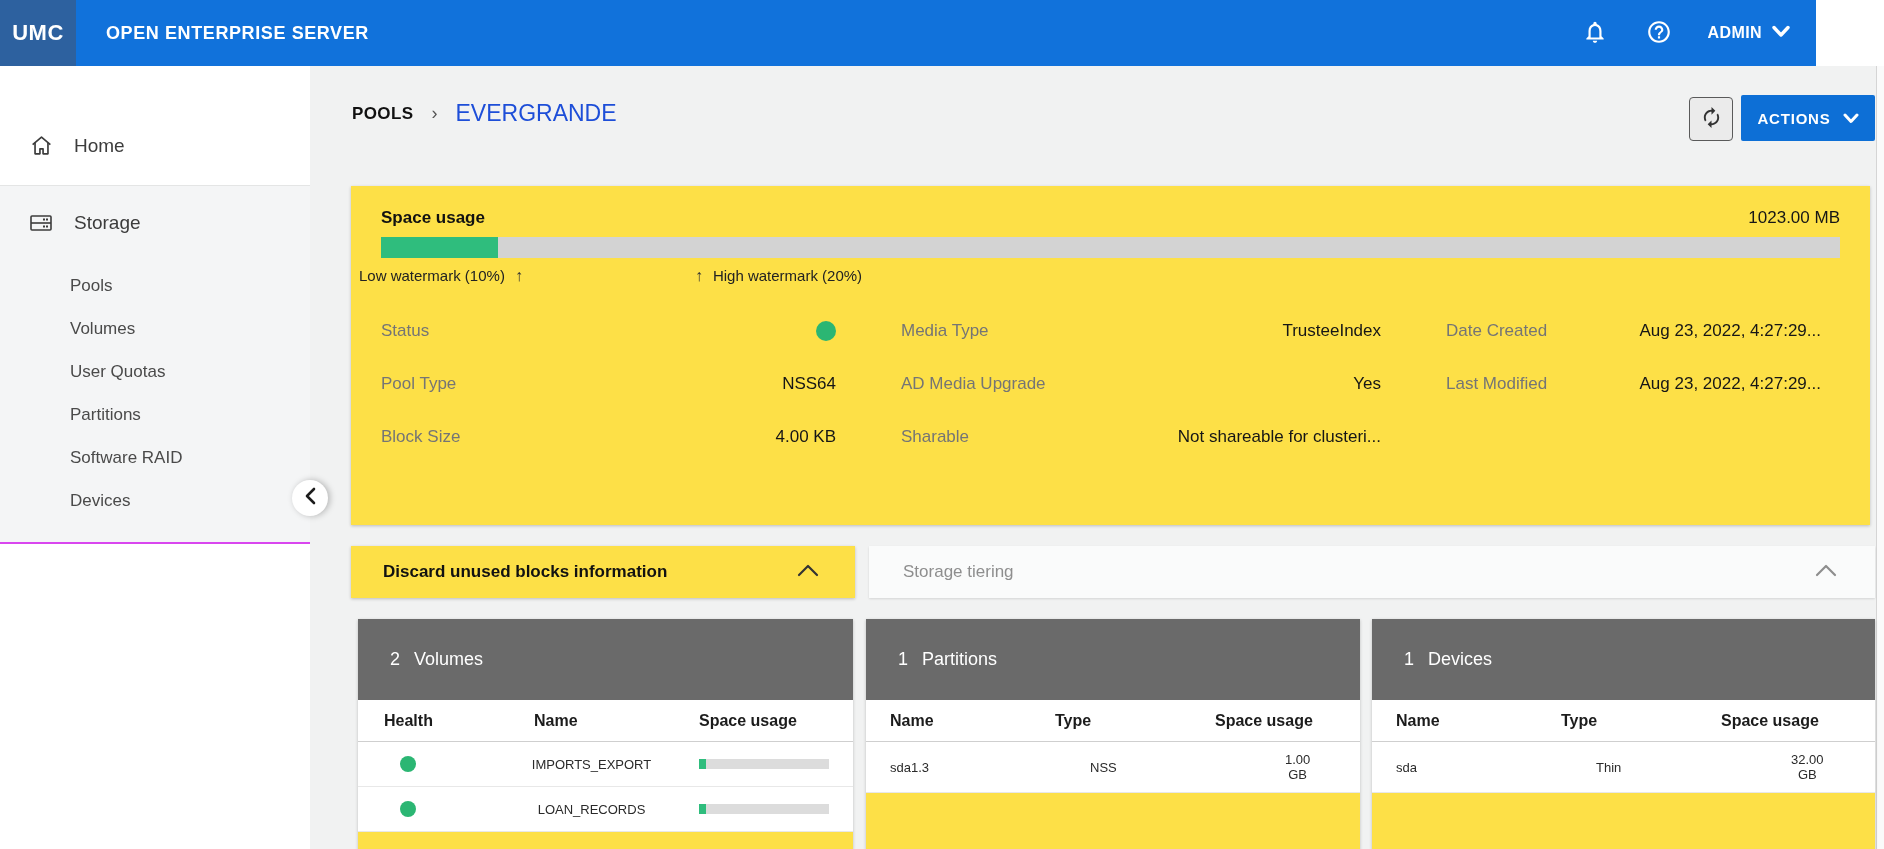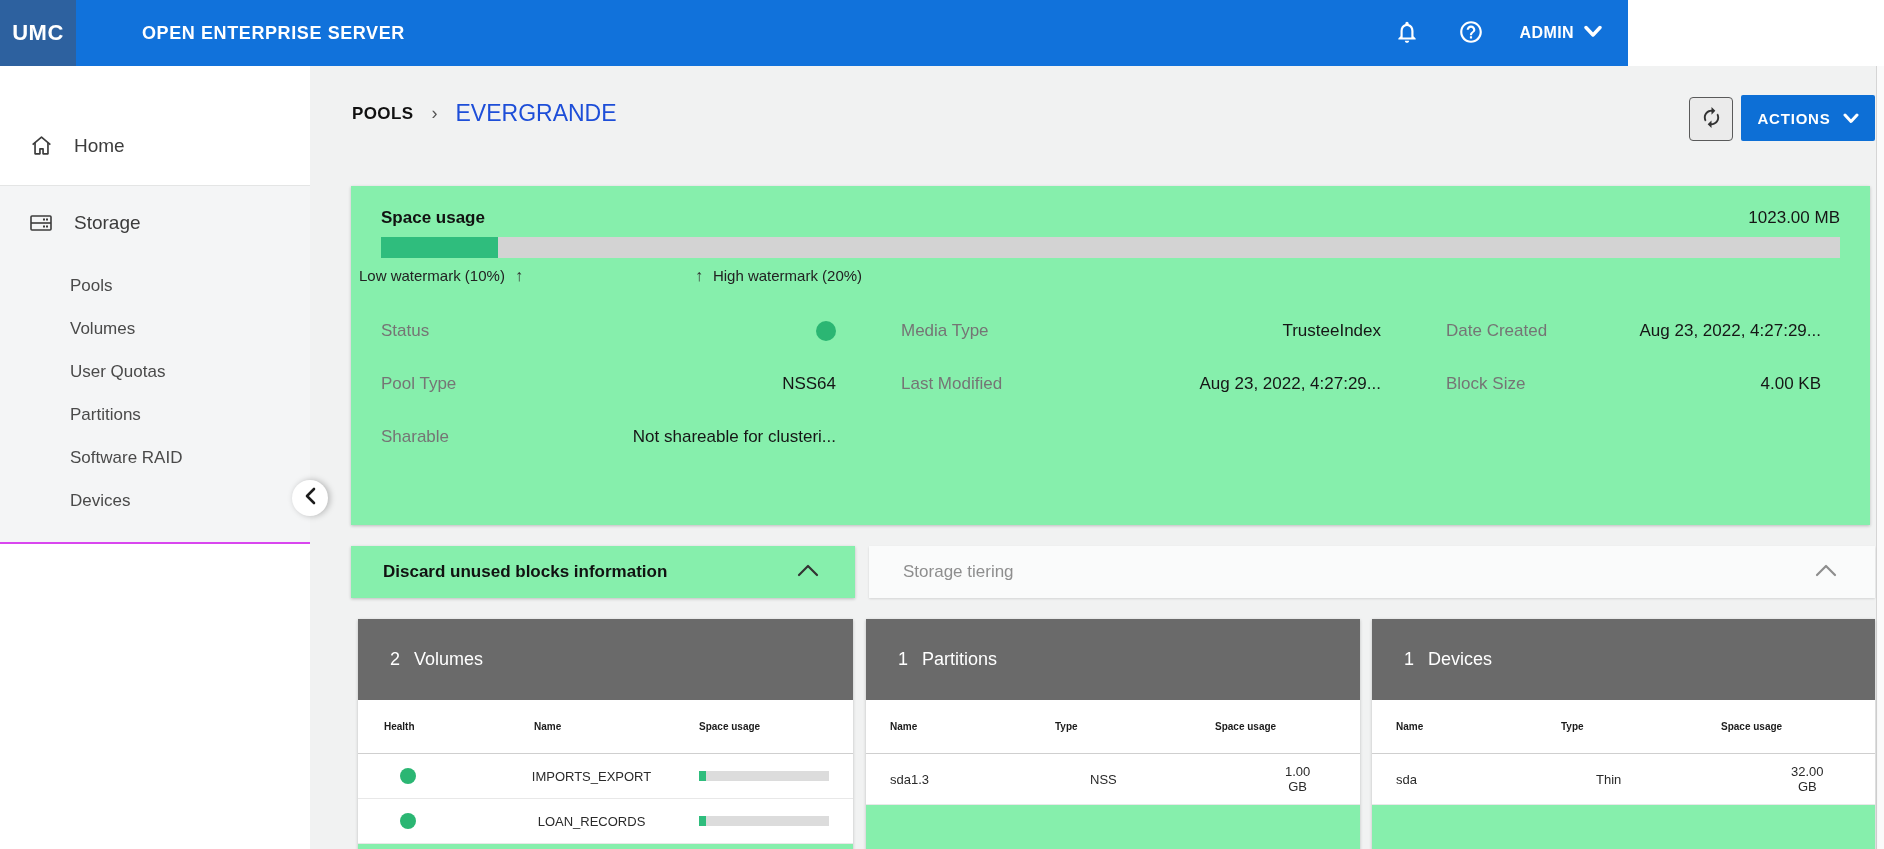--- a/index.html
+++ b/index.html
@@ -12,21 +12,21 @@
     --table-head:#6a6a6a;
     --page-bg:#f1f2f2;
     --label-gray:#757575;
     --ink:#1c1c1c;
   }
   *{margin:0;padding:0;box-sizing:border-box;}
   html,body{width:1884px;height:849px;overflow:hidden;background:#fff;
     font-family:"Liberation Sans","DejaVu Sans",sans-serif;color:var(--ink);}
 
   
-  .topbar{position:absolute;left:0;top:0;width:1628px;height:66px;background:var(--header-blue);display:flex;align-items:center;gap:36px;}
+  .topbar{position:absolute;left:0;top:0;width:1816px;height:66px;background:var(--header-blue);display:flex;align-items:center;}
   .logo-box{width:76px;height:66px;background:var(--logo-blue);display:flex;align-items:center;justify-content:center;}
   .logo-box span{color:#fff;font-weight:bold;font-size:22px;letter-spacing:.5px;}
   .product-title{color:#fff;font-weight:bold;font-size:18px;letter-spacing:.6px;margin-left:30px;}
   .topbar-right{margin-left:auto;display:flex;align-items:center;gap:34px;padding-right:26px;}
   .icon-btn{width:30px;height:30px;display:flex;align-items:center;justify-content:center;cursor:pointer;background:none;border:none;}
   .admin{display:flex;align-items:center;gap:10px;cursor:pointer;}
   .admin span{color:#fff;font-weight:bold;font-size:16px;letter-spacing:.4px;}
 
   
   .sidebar{position:absolute;left:0;top:66px;width:310px;height:783px;background:#fff;margin-top:40px;}
@@ -48,21 +48,21 @@
   .crumb-root{font-weight:bold;font-size:17px;letter-spacing:.4px;color:#111;cursor:pointer;}
   .crumb-sep{color:#555;font-size:18px;}
   .crumb-cur{font-size:23px;color:#1d4ed8;}
 
   .refresh-btn{position:absolute;left:1689px;top:97px;width:44px;height:44px;background:#ebebeb;
     border:1px solid #5a5a5a;border-radius:4px;display:flex;align-items:center;justify-content:center;cursor:pointer;}
   .actions-btn{position:absolute;left:1741px;top:95px;width:134px;height:46px;background:var(--action-blue);
     border:none;border-radius:2px;display:flex;align-items:center;justify-content:center;gap:12px;cursor:pointer;}
   .actions-btn span{color:#fff;font-weight:bold;font-size:15px;letter-spacing:.8px;}
 
-  .card{background:#86efac;box-shadow:0 1px 3px rgba(0,0,0,.22);}
+  .card{background:#fde047;box-shadow:0 1px 3px rgba(0,0,0,.22);}
   .pool-card{position:absolute;left:351px;top:186px;width:1519px;height:339px;padding:22px 30px 0 30px;}
   .usage-head{display:flex;justify-content:space-between;align-items:flex-end;}
   .usage-title{font-weight:bold;font-size:17px;color:#111;}
   .usage-total{font-size:17px;color:#161616;}
   .usage-bar{margin-top:9px;height:21px;background:var(--bar-gray);}
   .usage-fill{height:100%;background:var(--green);}
   .watermarks{margin-top:9px;display:flex;align-items:center;font-size:15px;color:#222;}
   .wm-low{display:flex;gap:10px;margin-left:-22px;}
   .wm-high{display:flex;gap:10px;margin-left:172px;}
   .wm-arrow{font-size:16px;color:#333;}
@@ -79,21 +79,21 @@
   .acc-tiering{left:869px;width:1006px;background:#fafbfb;box-shadow:0 1px 2px rgba(0,0,0,.12);padding:0 38px 0 34px;}
   .acc-tiering .acc-title{font-size:17px;color:#8e8e8e;}
 
   .data-card{position:absolute;top:619px;height:280px;overflow:hidden;}
   .dc-volumes{left:358px;width:495px;}
   .dc-partitions{left:866px;width:494px;}
   .dc-devices{left:1372px;width:503px;}
   .dc-header{height:81px;background:var(--table-head);display:flex;align-items:center;padding-left:32px;color:#fff;font-size:18px;}
   .dc-header .cnt{margin-right:14px;}
   .tbl{background:#fff;}
-  .thead{height:54px;display:grid;align-items:center;font-weight:bold;font-size:10px;color:#1c1c1c;border-bottom:1px solid #cfcfcf;}
+  .thead{height:42px;display:grid;align-items:center;font-weight:bold;font-size:16px;color:#1c1c1c;border-bottom:1px solid #cfcfcf;}
   .trow{height:45px;display:grid;align-items:center;font-size:13px;color:#2a2a2a;border-bottom:1px solid #e8e8e8;cursor:pointer;}
   .g-vol{grid-template-columns:100px 215px 1fr;padding:0 26px;}
   .g-pd{grid-template-columns:165px 160px 1fr;padding:0 24px;}
   .g-vol .c-name-h{padding-left:50px;}
   .g-vol .c-name{text-align:center;}
   .row-dot{width:16px;height:16px;border-radius:50%;background:var(--dot-green);margin-left:16px;}
   .mini-bar{width:130px;height:10px;background:#dcdcdc;}
   .mini-fill{height:100%;background:var(--green);}
   .g-pd .c-usage-v{text-align:center;padding-right:44px;}
   .pd-row{height:51px;gap:35px;}
@@ -234,20 +234,24 @@
     <div class="detail-cell">
       <span class="lbl">Date Created</span>
       <span class="val">Aug 23, 2022, 4:27:29...</span>
     </div>
 
     <div class="detail-cell">
       <span class="lbl">Pool Type</span>
       <span class="val">NSS64</span>
     </div>
     <div class="detail-cell">
+      <span class="lbl">AD Media Upgrade</span>
+      <span class="val">Yes</span>
+    </div>
+    <div class="detail-cell">
       <span class="lbl">Last Modified</span>
       <span class="val">Aug 23, 2022, 4:27:29...</span>
     </div>
 
     <div class="detail-cell">
       <span class="lbl">Block Size</span>
       <span class="val">4.00 KB</span>
     </div>
     <div class="detail-cell">
       <span class="lbl">Sharable</span>

